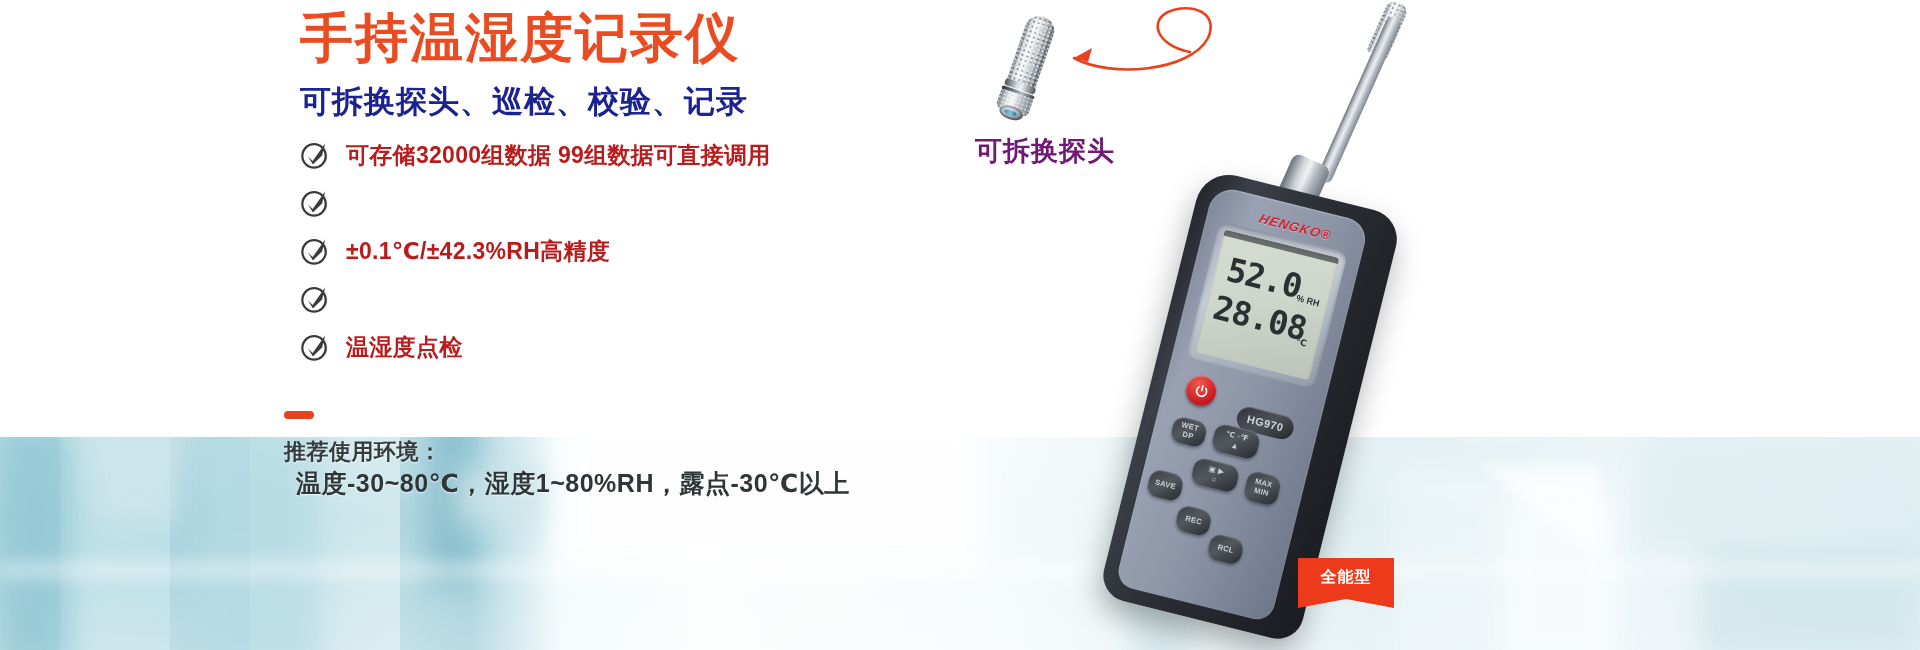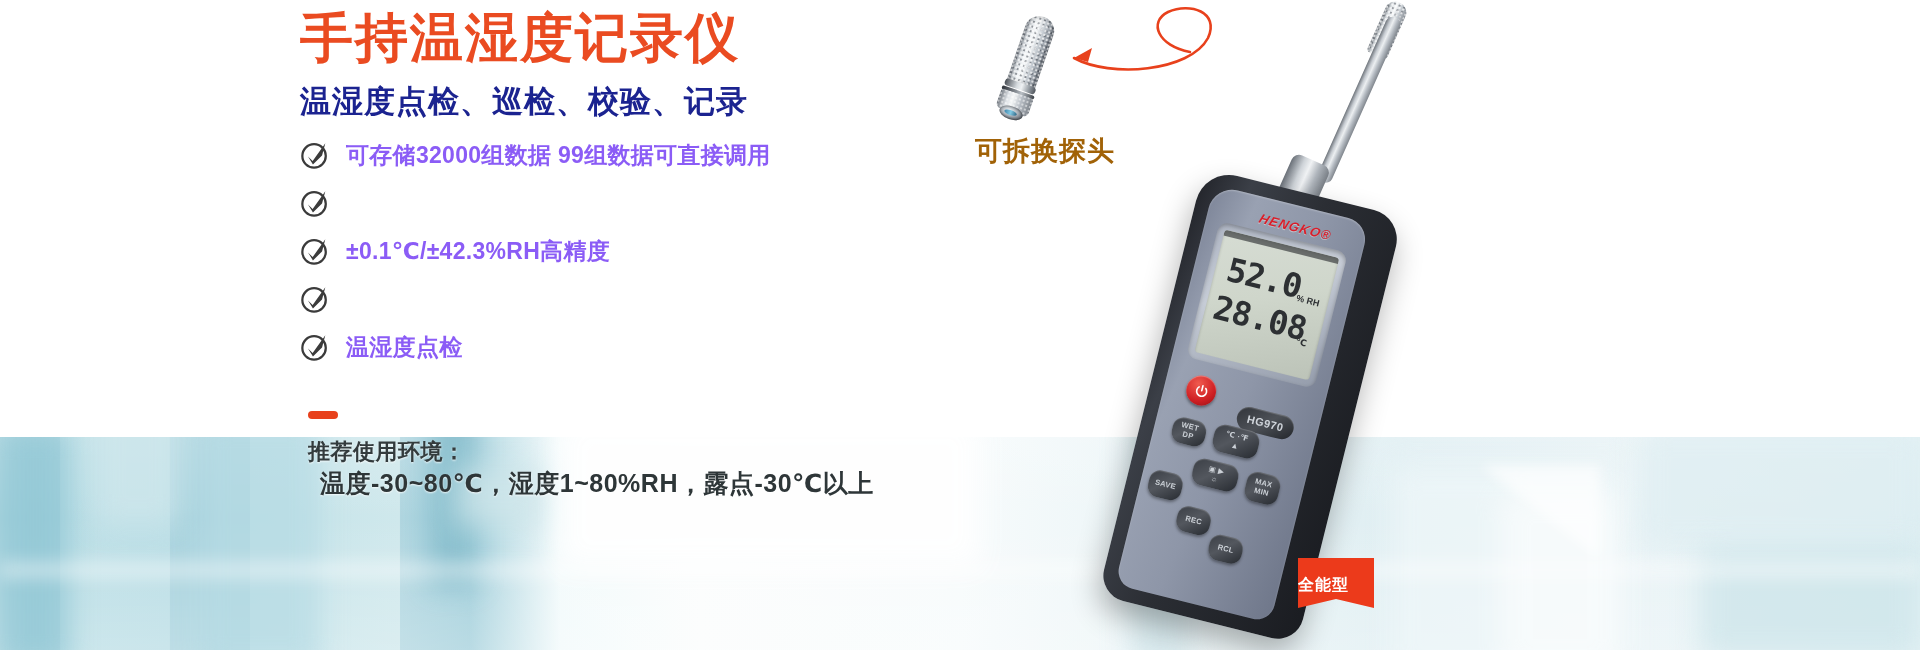--- a/index.html
+++ b/index.html
@@ -108,29 +108,29 @@
   .check-icon {
     flex: 0 0 auto;
     width: 30px; height: 30px;
     margin-right: 16px;
     position: relative;
   }
   .check-icon svg { display: block; width: 30px; height: 30px; }
   .feature-text {
     font-size: 23px;
     font-weight: 700;
-    color: #8b5cf6;
+    color: #b91c1c;
     letter-spacing: .3px;
     white-space: nowrap;
   }
 
   
   #env-text {
     position: absolute;
-    left: 308px; top: 411px;
+    left: 284px; top: 411px;
     width: 760px;
   }
   #env-dash {
     width: 30px; height: 8px;
     border-radius: 4px;
     background: #e8411c;
     margin-bottom: 18px;
   }
   #env-label {
     font-size: 22px;
@@ -206,21 +206,21 @@
     position: absolute;
     left: 1040px; top: 0px;
     width: 230px; height: 110px;
   }
 
   #probe-label {
     position: absolute;
     left: 975px; top: 133px;
     font-size: 27px;
     font-weight: 700;
-    color: #a16207;
+    color: #701a75;
     letter-spacing: 1px;
     white-space: nowrap;
   }
 
   
   #device {
     position: absolute;
     left: 1130px; top: 8px;
     width: 420px; height: 640px;
   }
@@ -366,26 +366,27 @@
   .key.k-maxmin { left: 103px; top: 268px; width: 34px; height: 30px; }
   .key.k-save   { left: 8px;   top: 290px; width: 34px; height: 27px; }
   .key.k-rec    { left: 44px;  top: 318px; width: 34px; height: 26px; }
   .key.k-rcl    { left: 82px;  top: 338px; width: 34px; height: 26px; }
   .key .arrow-glyph { font-size: 8px; }
 
   
   #ribbon {
     position: absolute;
     left: 1298px; top: 558px;
-    width: 76px; height: 50px;
+    width: 96px; height: 50px;
     background: #ec3a1b;
     clip-path: polygon(0 0, 100% 0, 100% 100%, 50% 82%, 0 100%);
     display: flex;
     align-items: flex-start;
-    padding-top: 17px;
+    justify-content: center;
+    padding-top: 9px;
   }
   #ribbon span {
     color: #ffffff;
     font-size: 16px;
     font-weight: 700;
     letter-spacing: 1px;
   }
 </style>
 </head>
 <body>
@@ -404,21 +405,21 @@
     <div class="blur-shape s8"></div>
     <div class="blur-shape s9"></div>
     <div class="blur-shape s10"></div>
     <div class="blur-shape s11"></div>
     <div class="tri"></div>
     <div class="floorline"></div>
   </div>
 
   <div id="headline">
     <div id="title-main">手持温湿度记录仪</div>
-    <div id="title-sub">温湿度点检、巡检、校验、记录</div>
+    <div id="title-sub">可拆换探头、巡检、校验、记录</div>
   </div>
 
   <div id="features">
 
     <div class="feature-row">
       <span class="check-icon">
         <svg viewBox="0 0 32 32">
           <circle cx="15" cy="17" r="12.5" fill="none" stroke="#3b3b3b" stroke-width="2.4"></circle>
           <path d="M8.5 17.5 L13.5 22.5 L27 3.5 L23.5 16.5 L13.8 26 Z" fill="#3b3b3b"></path>
         </svg>

